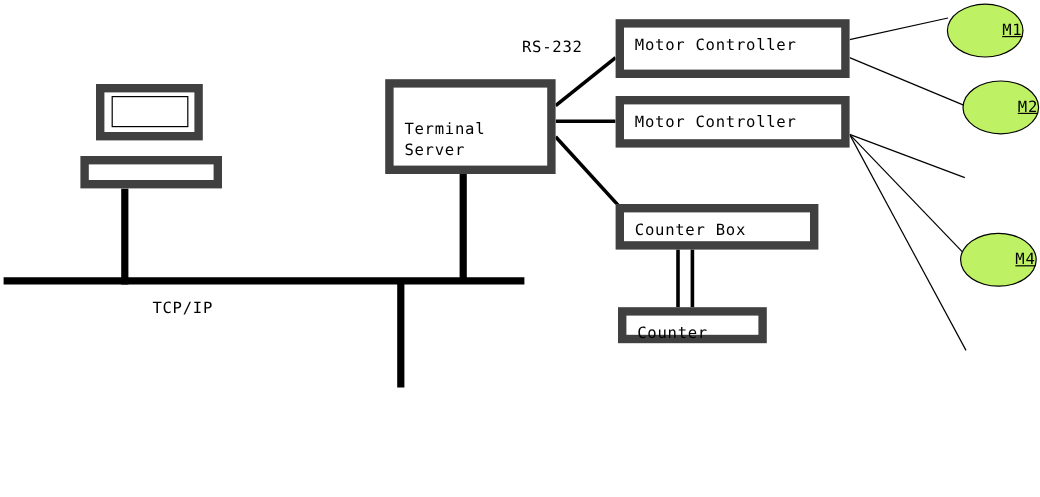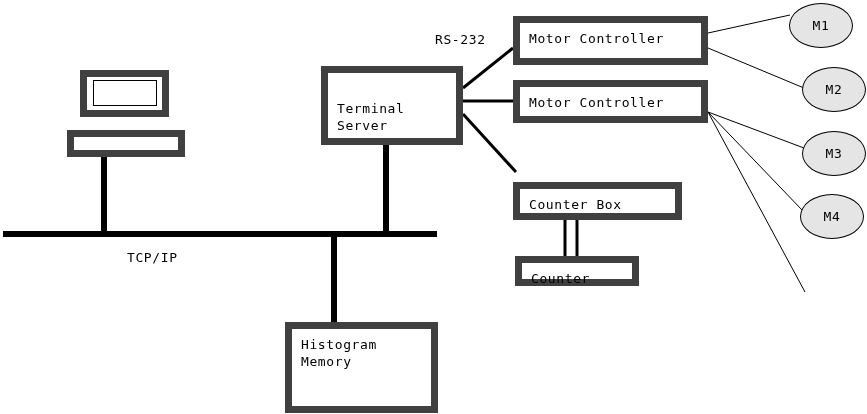--- a/index.html
+++ b/index.html
@@ -3,21 +3,21 @@
 <meta charset="utf-8">
 <title>System Block Diagram</title>
 <style>
   html,body{margin:0;padding:0;background:#ffffff;}
   body{font-family:"DejaVu Sans Mono","Liberation Mono",monospace;}
   #stage{position:relative;width:867px;height:414px;background:#ffffff;overflow:hidden;}
   #wires{position:absolute;left:0;top:0;width:867px;height:414px;}
   .node{position:absolute;box-sizing:border-box;border:7px solid #404040;background:#ffffff;}
   .node .lbl{position:absolute;white-space:pre;color:#000000;font-size:13px;line-height:17px;letter-spacing:0.6px;}
   .freetext{position:absolute;white-space:pre;color:#000000;font-size:13px;line-height:17px;letter-spacing:0.6px;}
-  .motor{position:absolute;box-sizing:border-box;border:1px solid #000000;border-radius:50%;background:#e5e5e5;display:flex;align-items:center;justify-content:center;}
+  .motor{position:absolute;box-sizing:border-box;border:1px solid #000000;border-radius:50%;background:#bef264;display:flex;align-items:center;justify-content:flex-end;text-decoration:underline;}
   .motor .lbl{position:static;color:#000000;font-size:13px;letter-spacing:0.6px;}
   .screen{position:absolute;box-sizing:border-box;border:1px solid #000000;background:#ffffff;}
 </style>
 </head>
 <body>
 
 <div id="stage">
 
   <svg id="wires" viewBox="0 0 867 414" preserveAspectRatio="none">
       <line x1="3" y1="234" x2="437" y2="234" stroke="#000000" stroke-width="6" stroke-linecap="butt"></line>
@@ -48,41 +48,34 @@
   </div>
 
   <div class="node" style="left: 513px; top: 16px; width: 195px; height: 49px;">
     <span class="lbl" style="left: 9px; top: 7px;">Motor Controller</span>
   </div>
 
   <div class="node" style="left: 513px; top: 80px; width: 195px; height: 43px;">
     <span class="lbl" style="left: 9px; top: 7px;">Motor Controller</span>
   </div>
 
-  <div class="node" style="left: 513px; top: 170px; width: 169px; height: 38px; margin-top: 12px;">
+  <div class="node" style="left: 513px; top: 170px; width: 169px; height: 38px;">
     <span class="lbl" style="left: 9px; top: 7px;">Counter Box</span>
   </div>
 
   <div class="node" style="left: 515px; top: 256px; width: 124px; height: 30px;">
     <span class="lbl" style="left: 9px; top: 7px;">Counter</span>
   </div>
 
-  <div class="node" style="left: 285px; top: 322px; width: 153px; height: 91px;">
-    <span class="lbl" style="left: 9px; top: 7px;">Histogram
-Memory</span>
-  </div>
 
   <div class="motor" style="left: 789px; top: 3px; width: 64px; height: 45px;">
     <span class="lbl">M1</span>
   </div>
   <div class="motor" style="left: 802px; top: 67px; width: 64px; height: 45px;">
     <span class="lbl">M2</span>
-  </div>
-  <div class="motor" style="left: 802px; top: 131px; width: 64px; height: 45px;">
-    <span class="lbl">M3</span>
   </div>
   <div class="motor" style="left: 800px; top: 194px; width: 64px; height: 45px;">
     <span class="lbl">M4</span>
   </div>
 
   <span class="freetext" style="left: 435px; top: 31px;">RS-232</span>
   <span class="freetext" style="left: 127px; top: 249px;">TCP/IP</span>
 
 </div>
 

